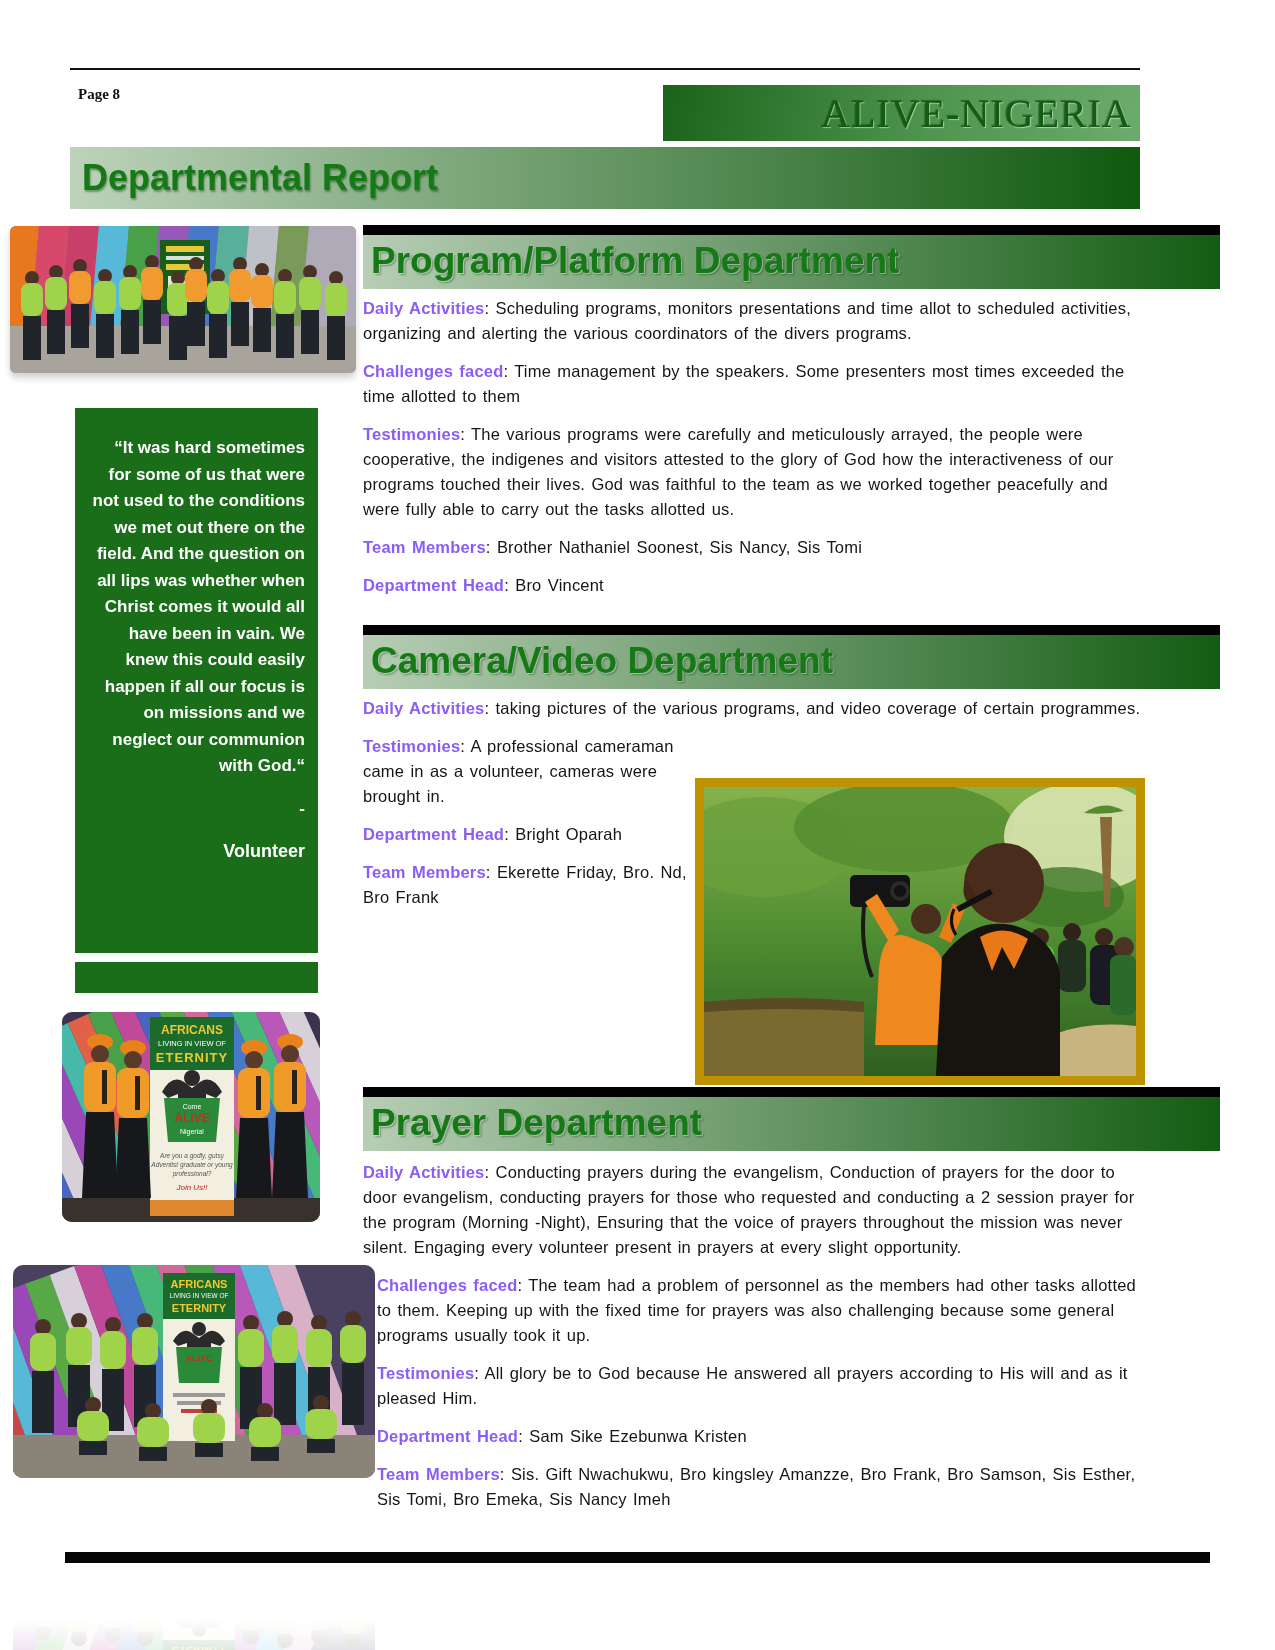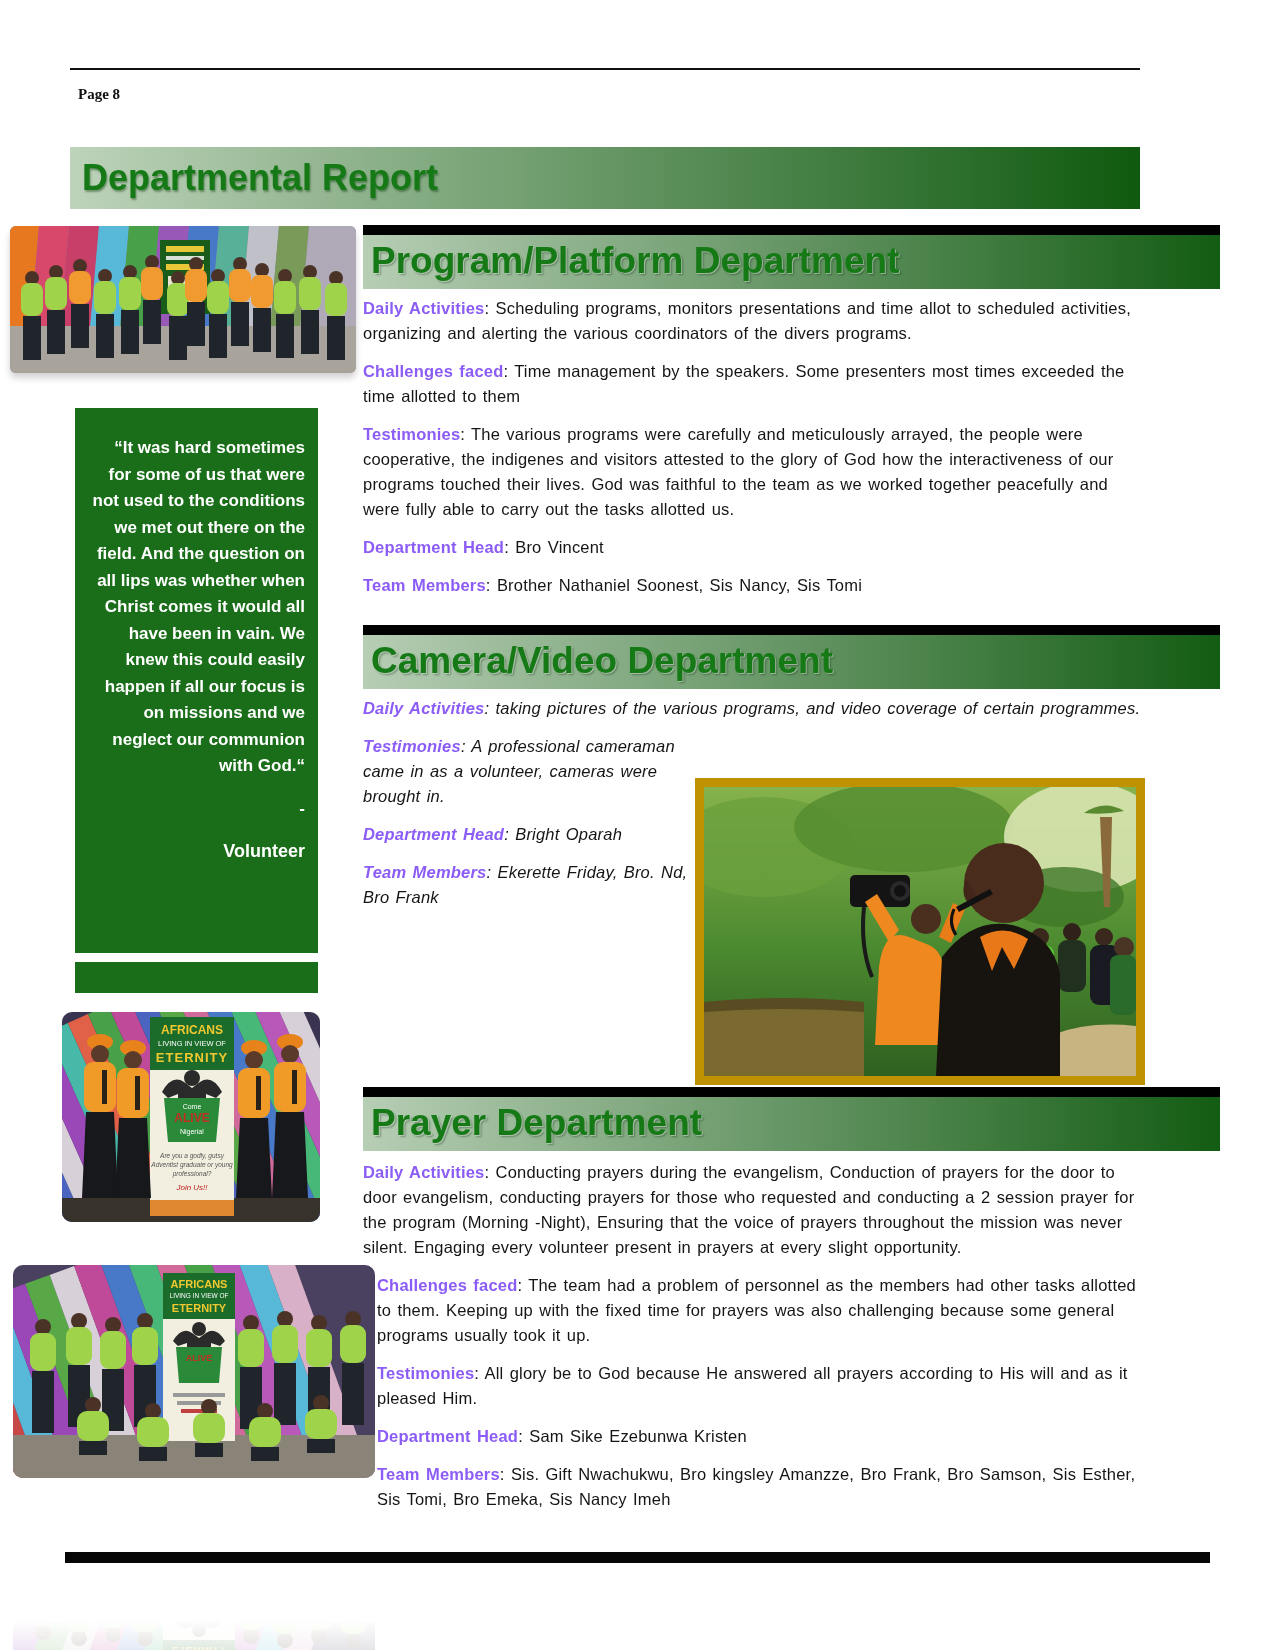--- a/index.html
+++ b/index.html
@@ -55,20 +55,23 @@
   .bottom-bar{position:absolute;left:65px;top:1552px;width:1145px;height:11px;background:#060606;}
 </style>
 </head>
 <body>
 
 <div class="page">
 
   <div class="top-rule"></div>
   <div class="page-num">Page 8</div>
 
+  <div class="brand-banner">
+    <div class="brand-text">ALIVE-NIGERIA</div>
+  </div>
 
   <div class="title-banner">
     <div class="title-text">Departmental Report</div>
   </div>
 
   <div class="photo photo-top">
     <svg width="346" height="147" viewBox="0 0 346 147">
       <defs>
         <g id="pL">
             <circle cx="0" cy="0" r="7" fill="#4a3326"></circle>
@@ -263,28 +266,28 @@
     </svg>
   </div>
 
   <div class="sec-header" style="left:363px;top:225px;">
     <div class="sec-title">Program/Platform Department</div>
   </div>
   <div class="sec-body" style="left:363px;top:296px;">
     <p><b>Daily Activities</b><span>: Scheduling programs, monitors presentations and time allot to scheduled activities, organizing and alerting the various coordinators of the divers programs.</span></p>
     <p><b>Challenges faced</b><span>: Time management by the speakers. Some presenters most times exceeded the time allotted to them</span></p>
     <p><b>Testimonies</b><span>: The various programs were carefully and meticulously arrayed, the people were cooperative, the indigenes and visitors attested to the glory of God how the interactiveness of our programs touched their lives. God was faithful to the team as we worked together peacefully and were fully able to carry out the tasks allotted us.</span></p>
+    <p><b>Team Members</b><span>: Brother Nathaniel Soonest, Sis Nancy, Sis Tomi</span></p>
     <p><b>Department Head</b><span>: Bro Vincent</span></p>
-    <p><b>Team Members</b><span>: Brother Nathaniel Soonest, Sis Nancy, Sis Tomi</span></p>
   </div>
 
   <div class="sec-header" style="left:363px;top:625px;">
     <div class="sec-title">Camera/Video Department</div>
   </div>
-  <div class="sec-body" style="left:363px;top:696px;font-style:italic;">
+  <div class="sec-body" style="left:363px;top:696px;">
     <p><b>Daily Activities</b><span>: taking pictures of the various programs, and video coverage of certain programmes.</span></p>
     <div class="cam-left">
       <p><b>Testimonies</b><span>: A professional cameraman came in as a volunteer, cameras were brought in.</span></p>
       <p><b>Department Head</b><span>: Bright Oparah</span></p>
       <p><b>Team Members</b><span>: Ekerette Friday, Bro. Nd, Bro Frank</span></p>
     </div>
   </div>
 
   <div class="photo photo-camera">
     <svg width="432" height="289" viewBox="0 0 432 289">

